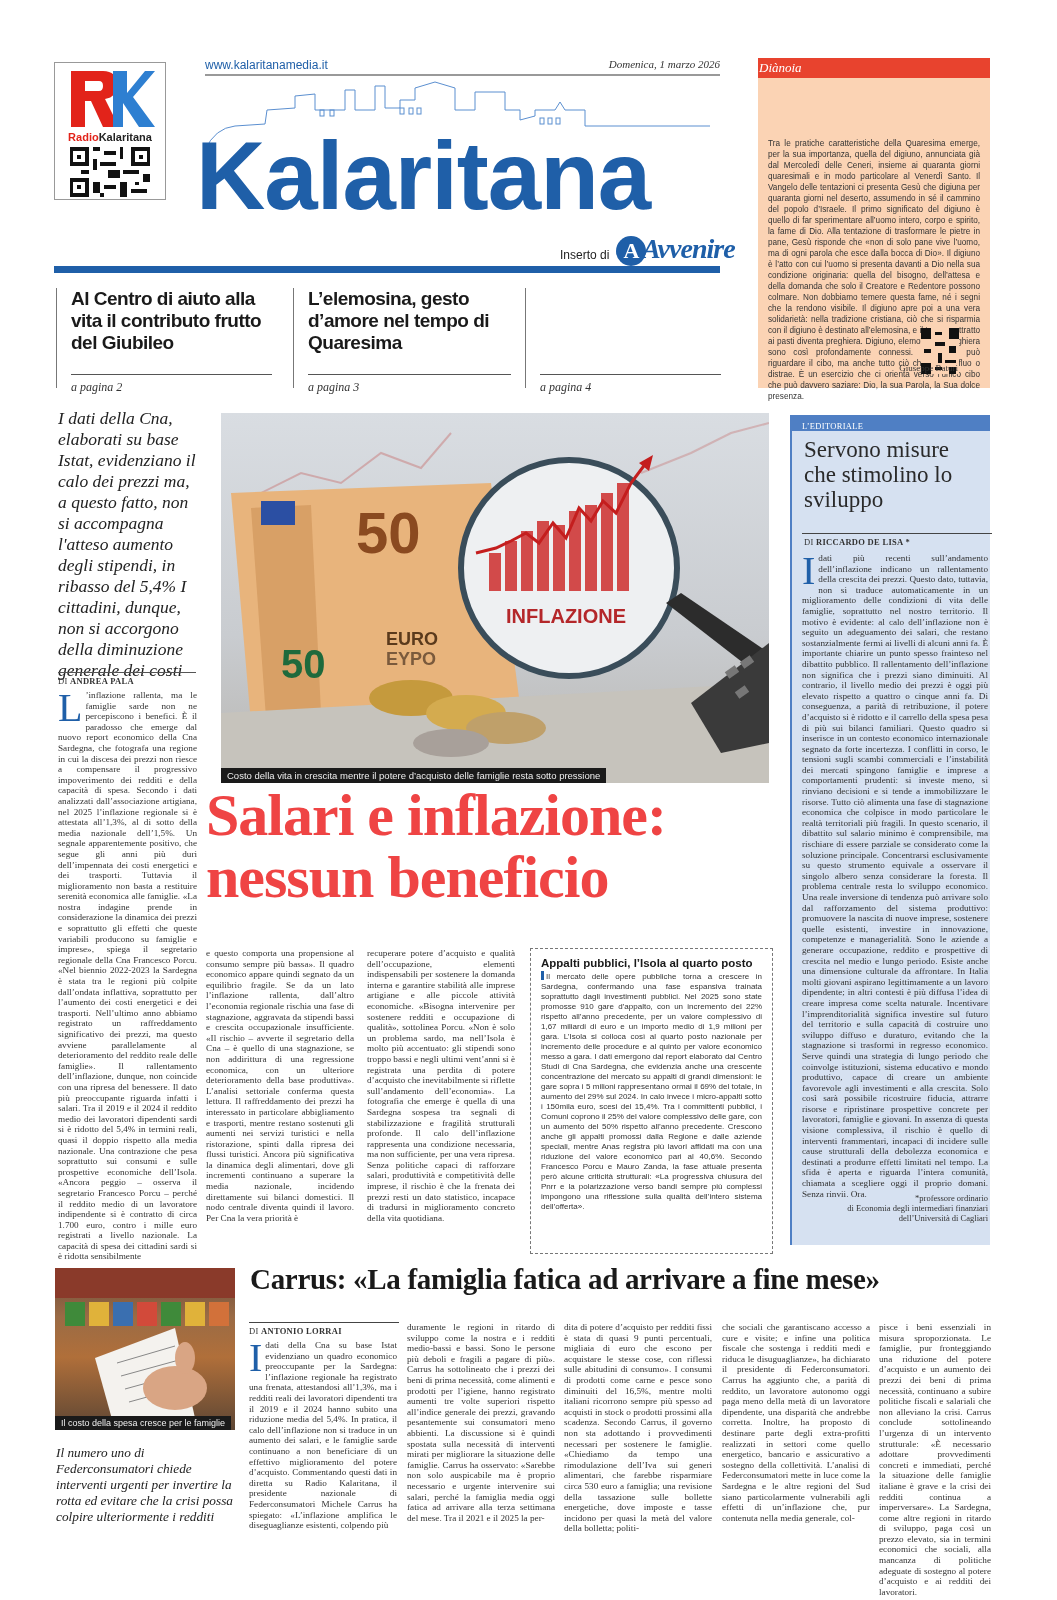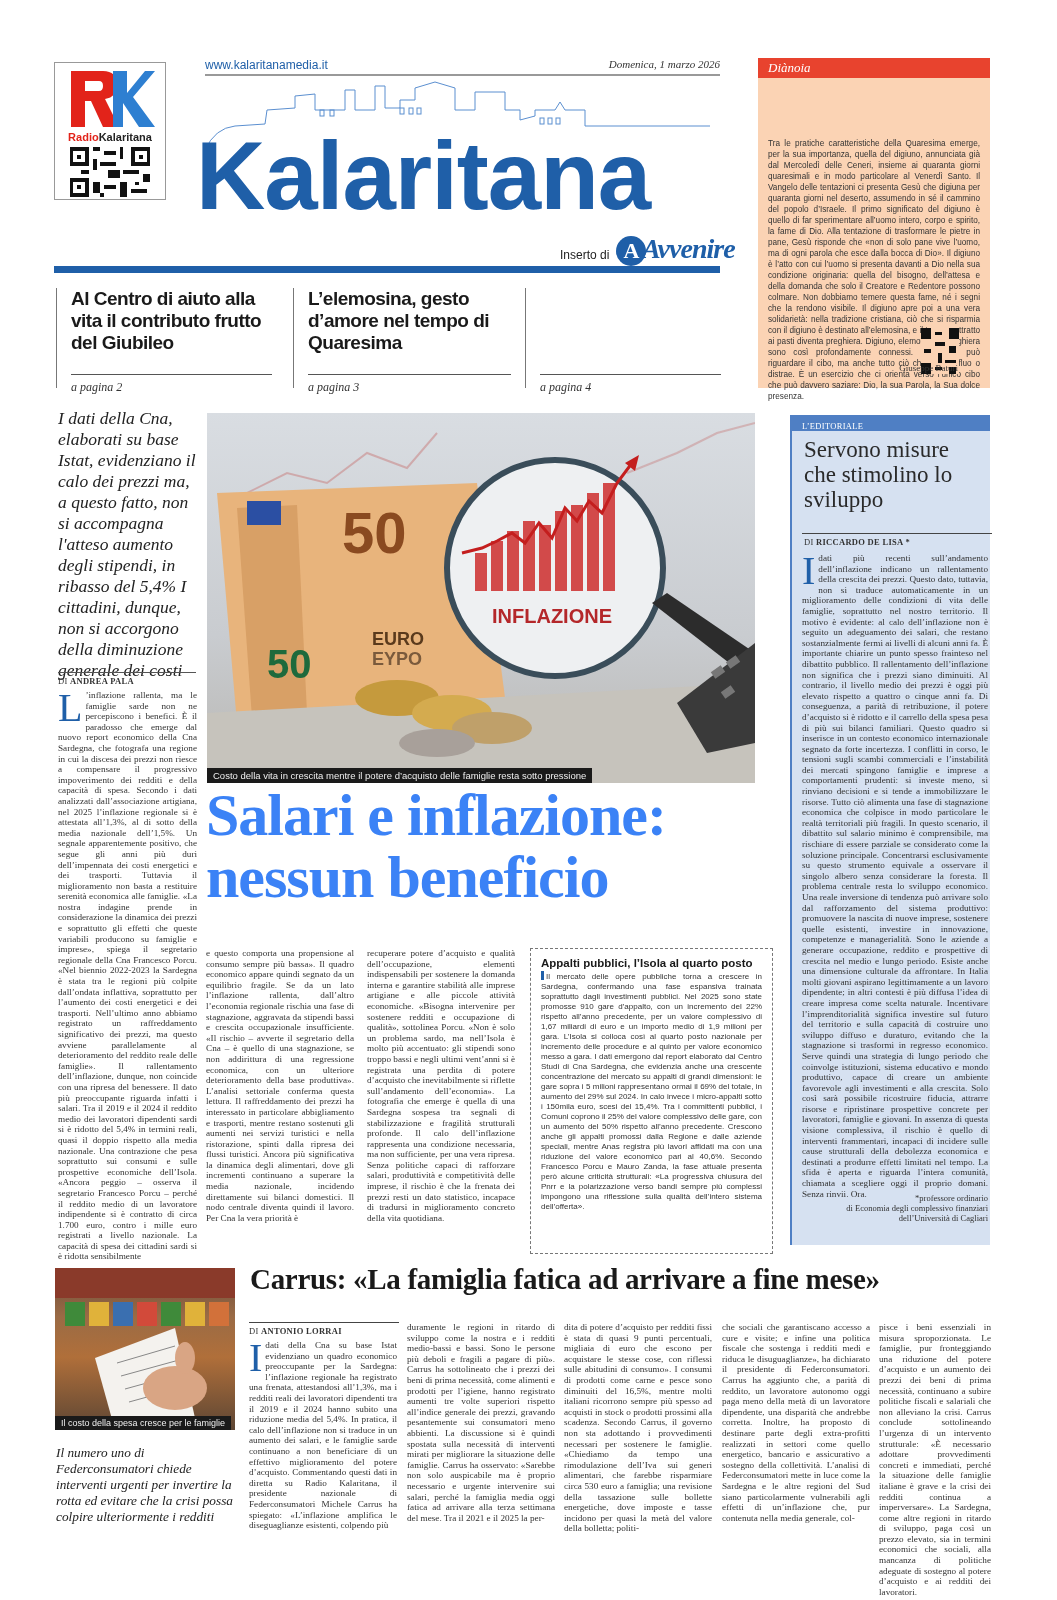--- a/index.html
+++ b/index.html
@@ -31,35 +31,35 @@
   .teaser { top: 288px; height: 100px; border-left: 1px solid #777; padding-left: 14px; }
   .teaser h2 { font-family: "Liberation Sans", "DejaVu Sans", sans-serif; font-weight: bold; font-size: 19px; line-height: 22px; color: #1a1a1a; letter-spacing: -0.5px; }
   .teaser .rule { position: absolute; left: 14px; top: 86px; right: 4px; height: 1px; background: #555; }
   .teaser .page { position: absolute; left: 14px; top: 92px; font-size: 12px; font-style: italic; color: #333; }
   #teaser-1 { left: 56px; width: 220px; }
   #teaser-2 { left: 293px; width: 222px; }
   #teaser-3 { left: 525px; width: 200px; }
 
   
   #dianoia { left: 758px; top: 58px; width: 232px; height: 330px; background: #fbd3b4; }
-  #dianoia-head { left: 0; top: 0; width: 232px; height: 20px; background: #e8432e; color: #fff; font-style: italic; font-size: 13px; padding: 2px 10px; }
+  #dianoia-head { left: 0; top: 0; width: 232px; height: 20px; background: #e8432e; color: #fff; font-style: italic; font-size: 13px; padding: 2px 1px; }
   #dianoia-title { left: 10px; top: 26px; width: 215px; font-size: 21px; line-height: 23px; color: #222; }
   #dianoia-text { left: 10px; top: 80px; width: 212px; font-size: 8.2px; line-height: 11px; text-align: justify; color: #333; font-family: "Liberation Sans", "DejaVu Sans", sans-serif; }
   #dianoia-sign { left: 100px; top: 305px; width: 100px; text-align: right; font-size: 9px; color: #333; }
   #qr-dianoia { left: 162px; top: 270px; width: 40px; height: 46px; }
 
   
   #lead-summary { left: 58px; top: 408px; width: 140px; font-style: italic; font-size: 17.5px; line-height: 21px; color: #222; }
 
   
-  #main-photo { left: 207px; top: 413px; width: 548px; height: 370px; overflow: hidden; background: linear-gradient(180deg, #d9dde2 0%, #c9ccd0 60%, #b8b6b2 100%); }
+  #main-photo { left: 221px; top: 413px; width: 548px; height: 370px; overflow: hidden; background: linear-gradient(180deg, #d9dde2 0%, #c9ccd0 60%, #b8b6b2 100%); }
   #main-photo-caption { left: 0; bottom: 0; background: #1a1a1a; color: #eee; font-size: 9.5px; padding: 2px 6px; font-family: "Liberation Sans", "DejaVu Sans", sans-serif; }
 
   
-  #main-headline { left: 206px; top: 784px; width: 560px; font-size: 60px; line-height: 62px; color: #3b82f6; letter-spacing: -1px; }
+  #main-headline { left: 206px; top: 784px; width: 560px; font-size: 60px; line-height: 62px; color: #ef4444; letter-spacing: -1px; }
 
   
   .byline { font-size: 8.5px; text-transform: uppercase; letter-spacing: 0.3px; color: #333; }
   .byline b { font-weight: bold; }
   .col-text { font-size: 9.2px; line-height: 10.6px; text-align: justify; color: #333; hyphens: auto; }
   .dropcap { float: left; font-size: 40px; line-height: 34px; color: #1f5fa8; margin-right: 3px; margin-top: 1px; }
 
   #lead-byline-rule { left: 58px; top: 672px; width: 138px; height: 1px; background: #555; }
   #lead-byline { left: 58px; top: 676px; }
   #lead-col-1 { left: 58px; top: 690px; width: 139px; }
@@ -242,21 +242,21 @@
 </div>
 
 <div id="editoriale" class="abs">
   <div id="edit-head" class="abs serif"><span style="text-transform:uppercase;">L’editoriale</span></div>
   <div id="edit-title" class="abs serif">Servono misure che stimolino lo sviluppo</div>
   <div id="edit-byline-rule" class="abs"></div>
   <div id="edit-byline" class="abs byline serif"><span>di</span> <b>Riccardo De Lisa *</b></div>
   <div id="edit-text" class="abs col-text serif"><span class="dropcap">I</span><span>dati più recenti sull’andamento dell’inflazione indicano un rallentamento della crescita dei prezzi. Questo dato, tuttavia, non si traduce automaticamente in un miglioramento delle condizioni di vita delle famiglie, soprattutto nel nostro territorio. Il motivo è evidente: al calo dell’inflazione non è seguito un adeguamento dei salari, che restano sostanzialmente fermi ai livelli di alcuni anni fa. È importante chiarire un punto spesso frainteso nel dibattito pubblico. Il rallentamento dell’inflazione non significa che i prezzi siano diminuiti. Al contrario, il livello medio dei prezzi è oggi più elevato rispetto a quattro o cinque anni fa. Di conseguenza, a parità di retribuzione, il potere d’acquisto si è ridotto e il carrello della spesa pesa di più sui bilanci familiari. Questo quadro si inserisce in un contesto economico internazionale segnato da forte incertezza. I conflitti in corso, le tensioni sugli scambi commerciali e l’instabilità dei mercati spingono famiglie e imprese a comportamenti prudenti: si investe meno, si rinviano decisioni e si tende a immobilizzare le risorse. Tutto ciò alimenta una fase di stagnazione economica che colpisce in modo particolare le realtà territoriali più fragili. In questo scenario, il dibattito sul salario minimo è comprensibile, ma rischiare di essere parziale se considerato come la soluzione principale. Concentrarsi esclusivamente su questo strumento equivale a osservare il singolo albero senza considerare la foresta. Il problema centrale resta lo sviluppo economico. Una reale inversione di tendenza può arrivare solo dal rafforzamento del sistema produttivo: promuovere la nascita di nuove imprese, sostenere quelle esistenti, investire in innovazione, competenze e managerialità. Sono le aziende a generare occupazione, reddito e prospettive di crescita nel medio e lungo periodo. Esiste anche una dimensione culturale da affrontare. In Italia molti giovani aspirano legittimamente a un lavoro dipendente; in altri contesti è più diffusa l’idea di creare impresa come scelta naturale. Incentivare l’imprenditorialità significa investire sul futuro del territorio e sulla capacità di costruire uno sviluppo diffuso e duraturo, evitando che la stagnazione si trasformi in regresso economico. Serve quindi una strategia di lungo periodo che coinvolge istituzioni, sistema educativo e mondo produttivo, capace di creare un ambiente favorevole agli investimenti e alla crescita. Solo così sarà possibile ricostruire fiducia, attrarre risorse e ripristinare prospettive concrete per lavoratori, famiglie e giovani. In assenza di questa visione complessiva, il rischio è quello di interventi frammentari, incapaci di incidere sulle cause strutturali della debolezza economica e destinati a produrre effetti limitati nel tempo. La sfida è aperta e riguarda l’intera comunità, chiamata a scegliere oggi il proprio domani. Senza rinvii. Ora.</span></div>
   <div id="edit-note" class="abs serif">
     <div>*professore ordinario</div>
-    <div>di Economia degli complessivo finanziari</div>
+    <div>di Economia degli intermediari finanziari</div>
     <div>dell’Università di Cagliari</div>
   </div>
 </div>
 
 <div id="carrus-photo" class="abs">
   <svg width="180" height="162" viewBox="0 0 180 162">
     <rect x="0" y="0" width="180" height="30" fill="#8a3a2a"></rect>
     <rect x="10" y="34" width="20" height="24" fill="#3f8a3a"></rect>
     <rect x="34" y="34" width="20" height="24" fill="#e0b23a"></rect>
     <rect x="58" y="34" width="20" height="24" fill="#3a6fb0"></rect>

